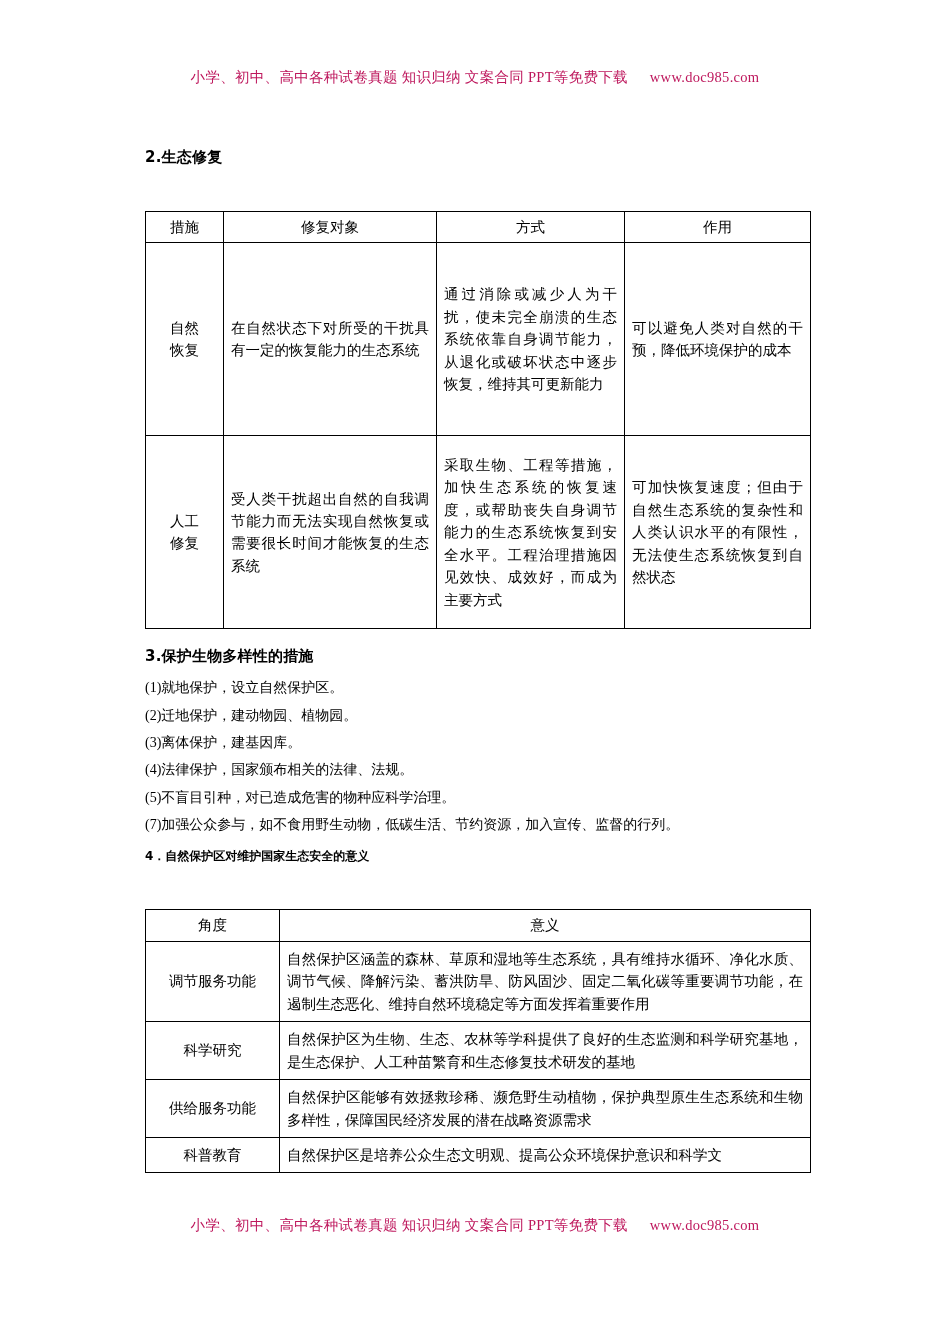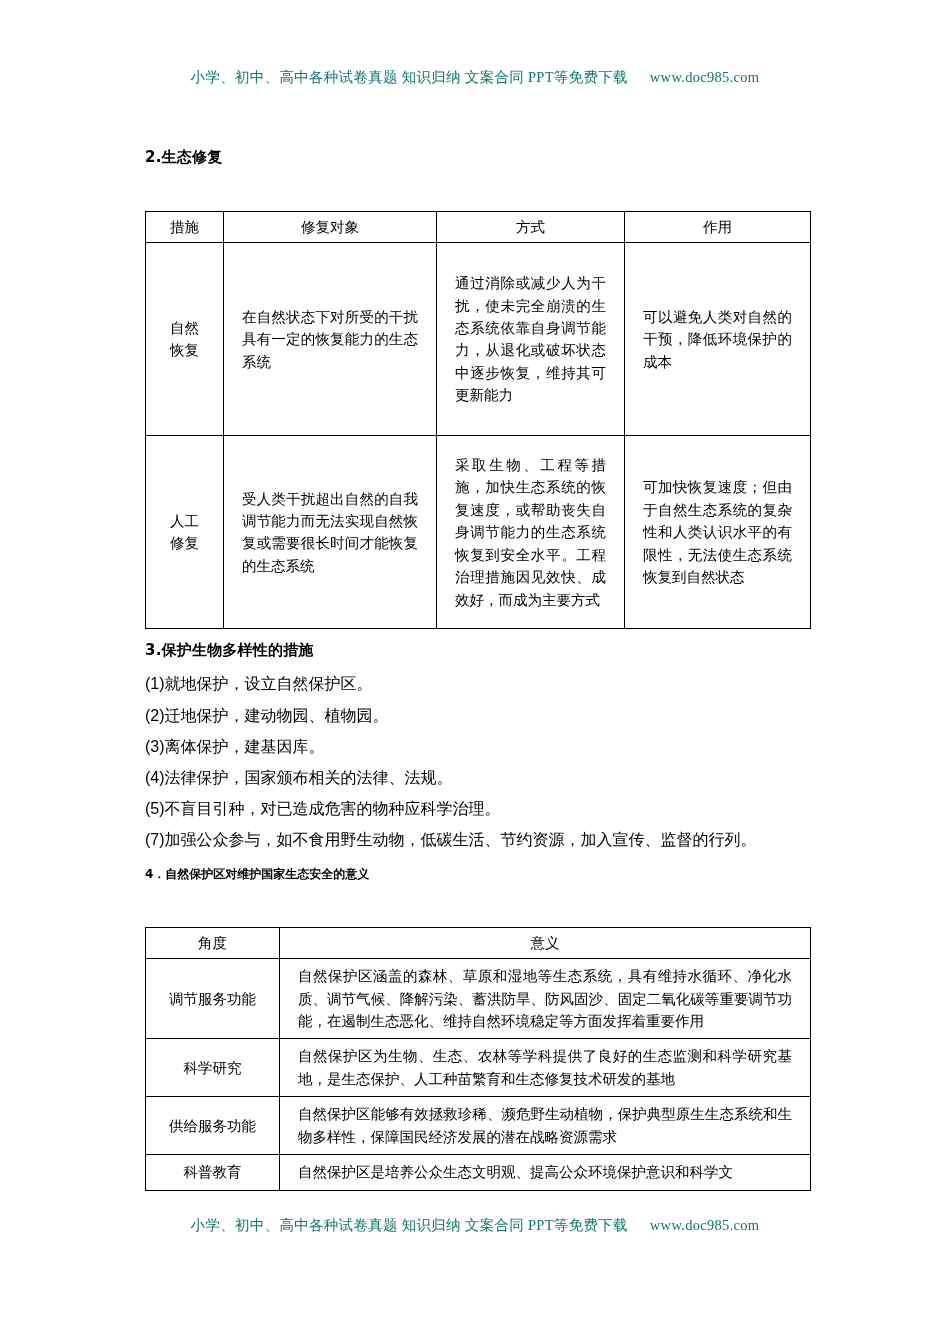--- a/index.html
+++ b/index.html
@@ -21,58 +21,58 @@
     box-sizing: border-box;
     padding: 0 150px;
   }
   .watermark {
     position: absolute;
     left: 0;
     width: 950px;
     text-align: center;
     font-family: "Liberation Serif", "DejaVu Serif", serif;
     font-size: 14.5px;
-    color: #0f766e;
+    color: #be185d;
     letter-spacing: 0.3px;
   }
   .watermark.top { top: 68px; }
   .watermark.bottom { top: 1216px; }
   .wm-site { margin-left: 22px; font-family: "Liberation Serif", serif; }
 
   .content {
     position: absolute;
     left: 145px;
     top: 148px;
     width: 665px;
   }
   .heading {
     font-size: 15px;
     font-weight: bold;
     font-family: "DejaVu Sans", "Liberation Sans", sans-serif;
     margin: 0 0 8px 0;
     letter-spacing: 0.2px;
   }
-  .heading.h-sp { margin-top: 12px; }
+  .heading.h-sp { margin-top: 18px; }
   .heading-4 {
     font-size: 12px;
     font-weight: bold;
     font-family: "DejaVu Sans", "Liberation Sans", sans-serif;
     margin: 10px 0 8px 0;
   }
 
   table.doc-table {
     border-collapse: collapse;
     width: 665px;
     table-layout: fixed;
     margin-bottom: 10px;
     margin-top: 44px;
   }
   table.doc-table td, table.doc-table th {
     border: 1px solid #000000;
-    padding: 6px 18px;
+    padding: 6px 7px;
     font-size: 14.5px;
     line-height: 1.55;
     vertical-align: middle;
     font-weight: normal;
     font-family: "Liberation Serif", "DejaVu Serif", serif;
   }
   table.doc-table th {
     text-align: center;
     padding: 4px 6px;
   }
@@ -87,23 +87,23 @@
 
   
   .t2 col.c1 { width: 134px; }
   .t2 col.c2 { width: 531px; }
 
   .list-lines {
     margin: 4px 0 0 0;
     padding: 0;
   }
   .list-lines div {
-    font-size: 16px;
+    font-size: 14px;
     line-height: 1.95;
-    font-family: Liberation Sans, sans-serif;
+    font-family: Liberation Serif, serif;
   }
   .tall td { height: 180px; }
 </style>
 </head>
 <body>
 
 <div class="page">
 
   <div class="watermark top">
     <span>小学、初中、高中各种试卷真题  知识归纳  文案合同  PPT等免费下载</span><span class="wm-site">www.doc985.com</span>

